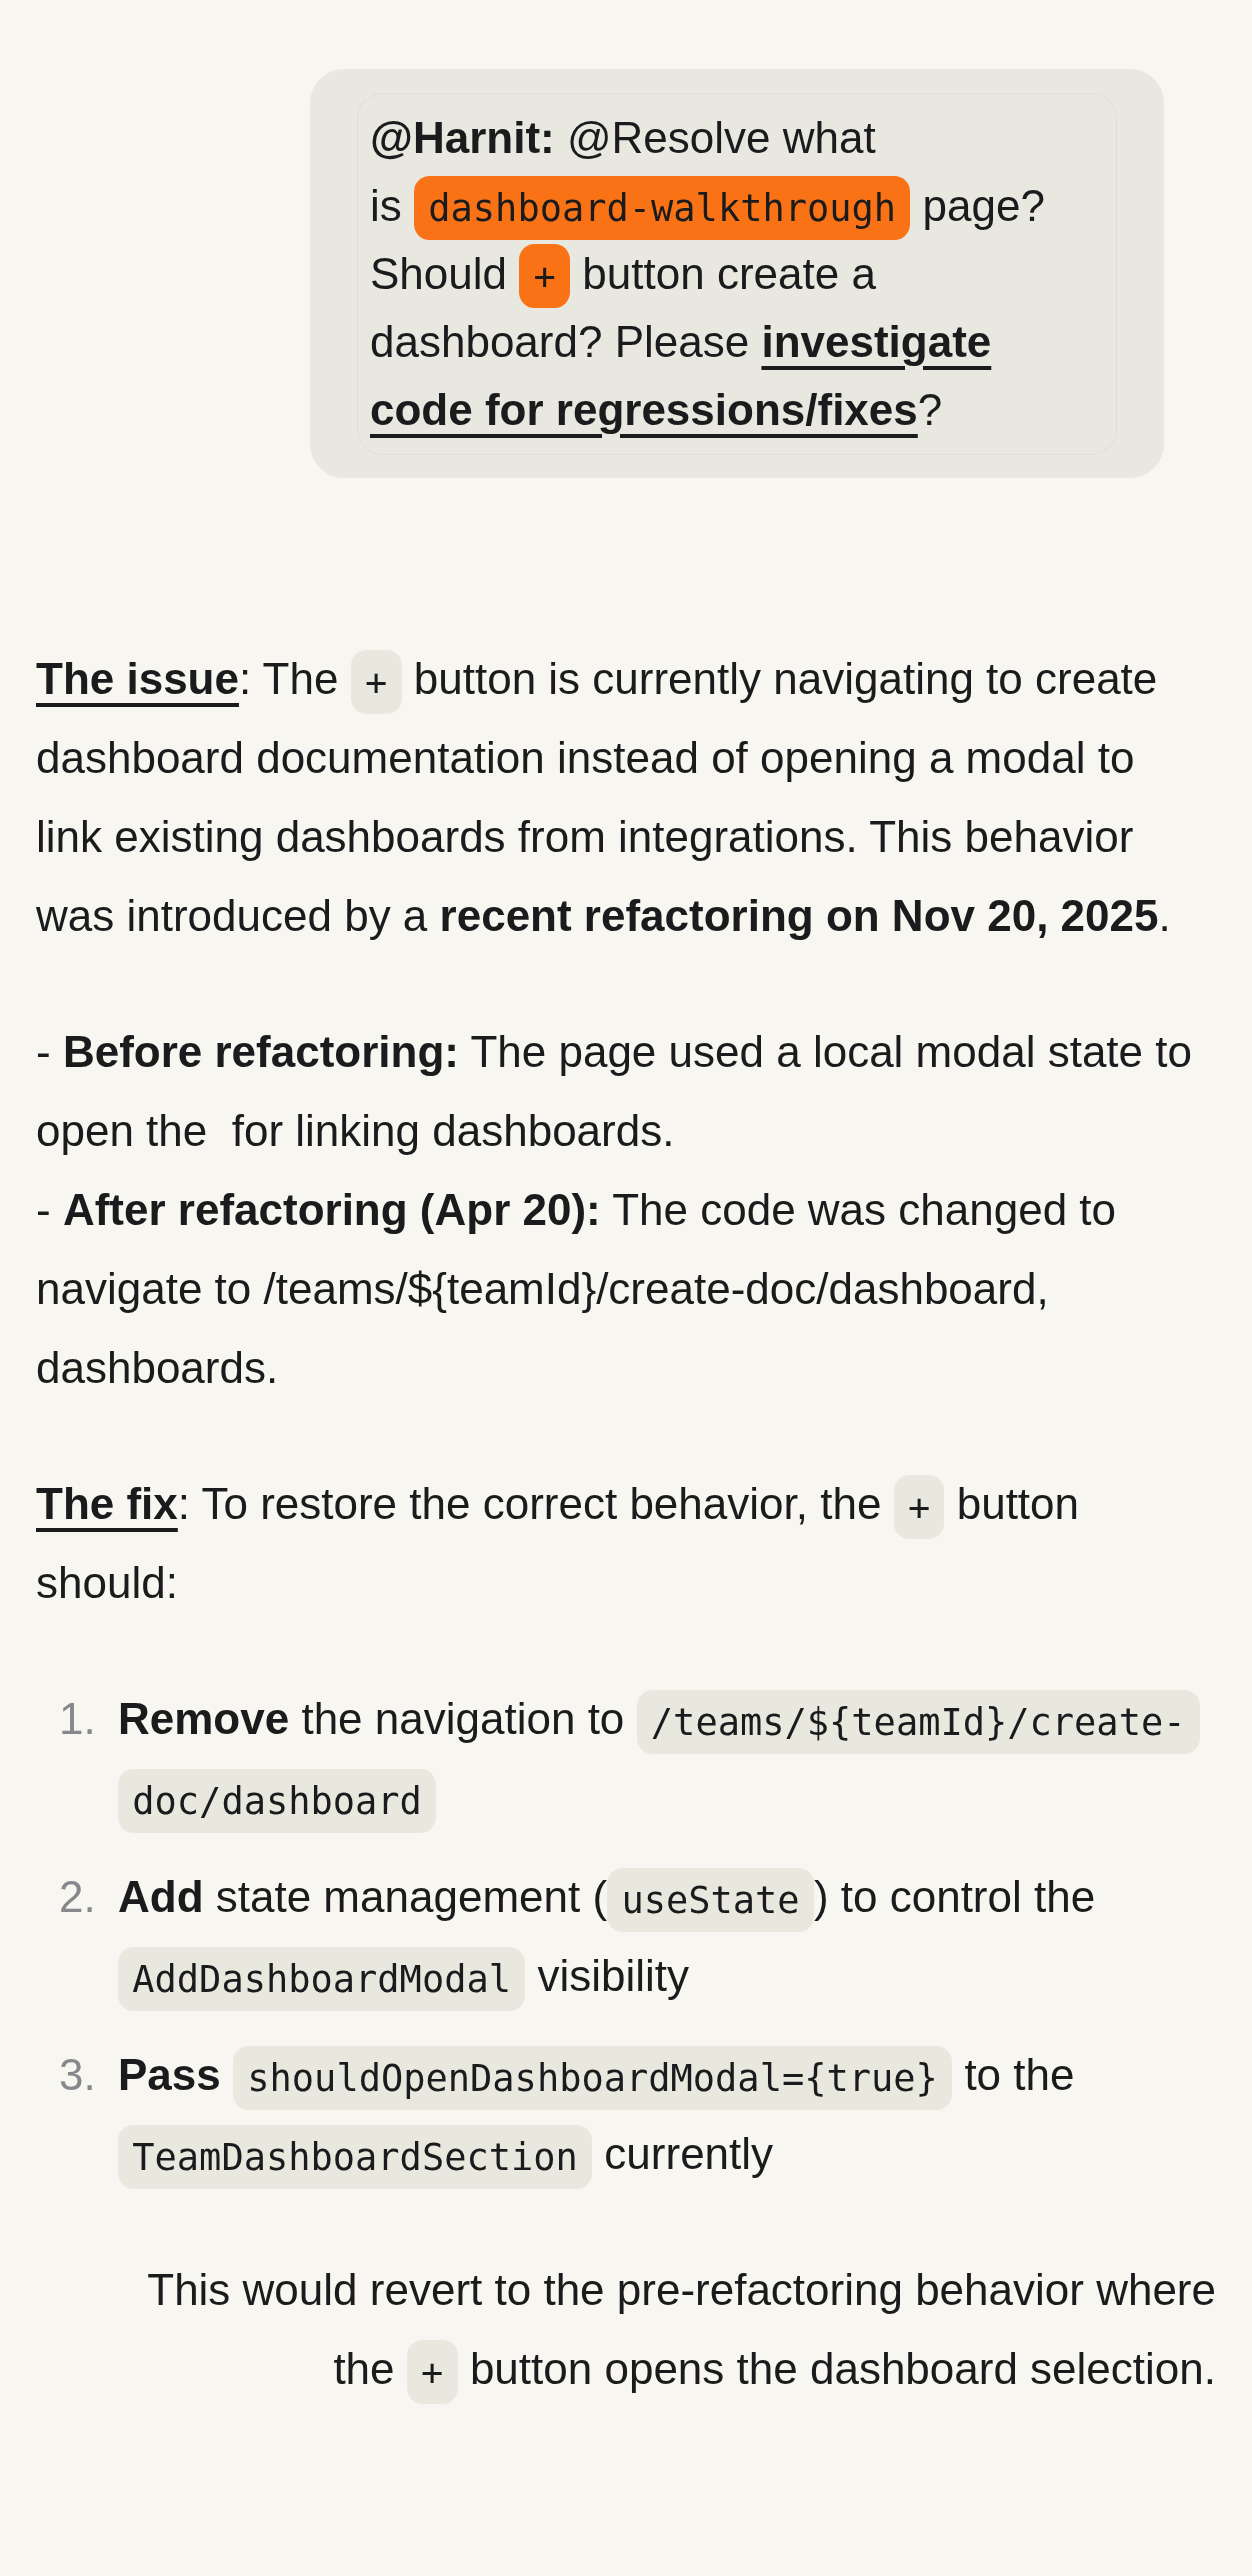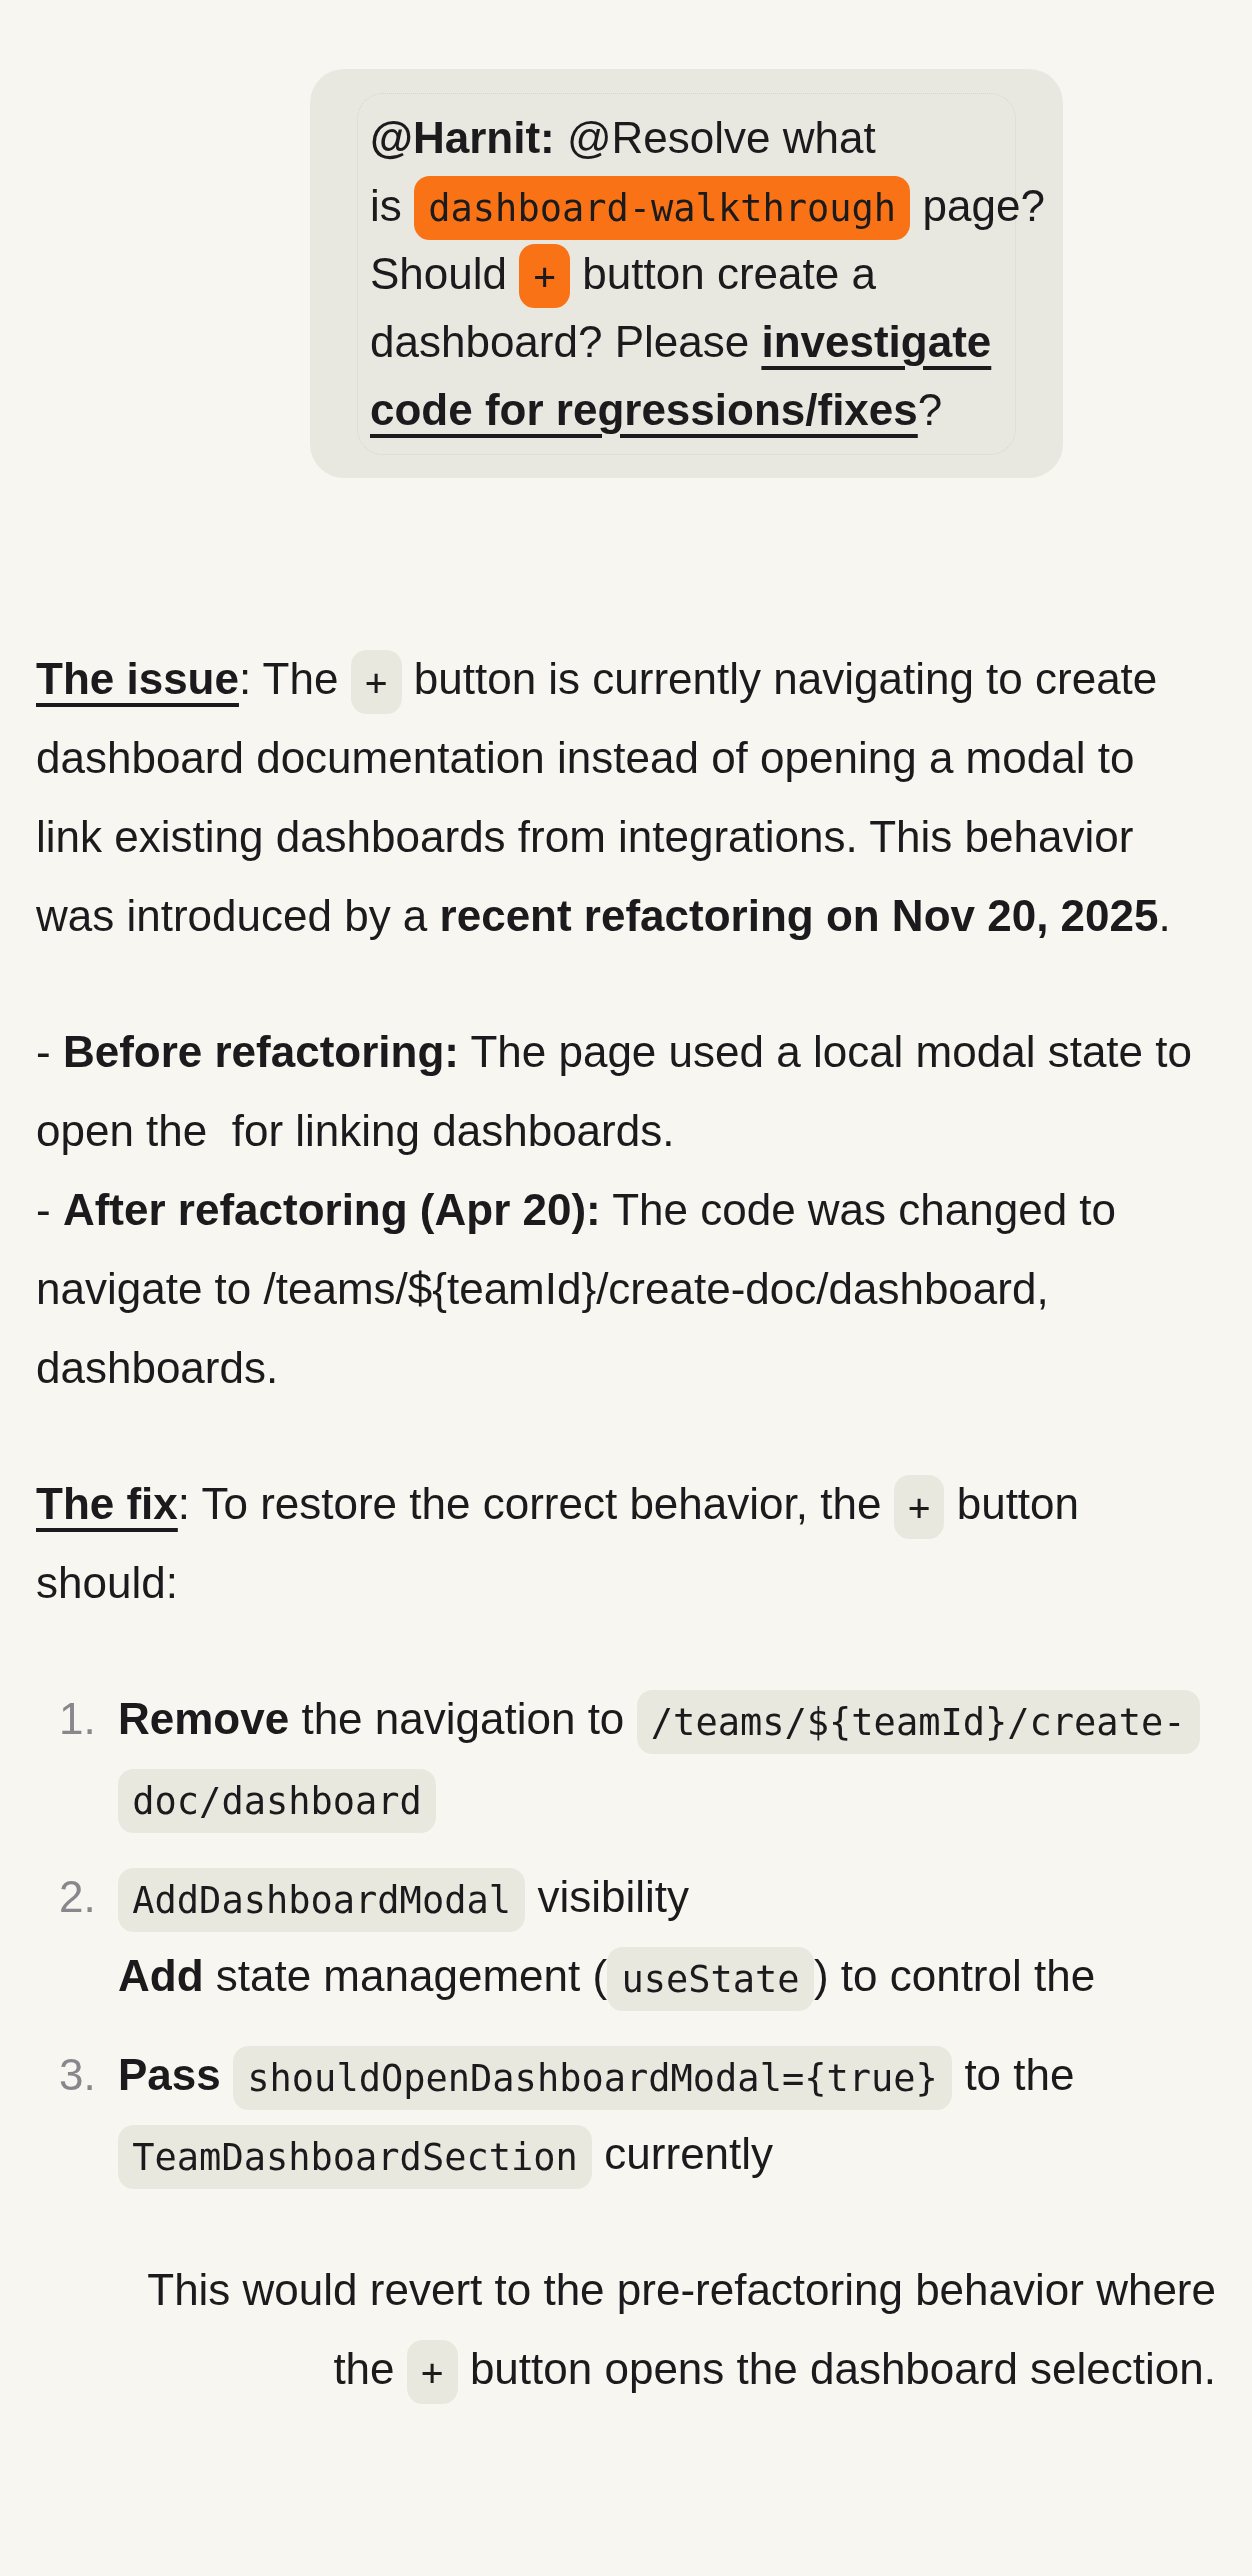--- a/index.html
+++ b/index.html
@@ -8,21 +8,21 @@
     background: #f7f6f0;
     color: #1b1b1d;
     font-family: "Liberation Sans", sans-serif;
     overflow: hidden;
     position: relative;
   }
 
   
   .bubble {
     margin: 69px 0 0 310px;
-    width: 753px;
+    width: 854px;
     box-sizing: border-box;
     background: #e9e8e0;
     border-radius: 34px;
     padding: 23.6px 47px;
   }
   .bubble-inner {
     border: 1.4px dotted #d5d4c9;
     border-radius: 26px;
     padding: 10px 12px;
   }
@@ -109,22 +109,22 @@
         <li class="nitem">
           <div class="nnum line">1.</div>
           <div class="ncontent">
             <div class="line"><span class="b">Remove</span><span> the navigation to </span><span class="code">/teams/${teamId}/create-</span></div>
             <div class="line"><span class="code">doc/dashboard</span></div>
           </div>
         </li>
         <li class="nitem">
           <div class="nnum line">2.</div>
           <div class="ncontent">
+            <div class="line"><span class="b">Add</span><span> state management (</span><span class="code">useState</span><span>) to control the</span></div>
             <div class="line"><span class="code">AddDashboardModal</span><span> visibility</span></div>
-            <div class="line"><span class="b">Add</span><span> state management (</span><span class="code">useState</span><span>) to control the</span></div>
           </div>
         </li>
         <li class="nitem">
           <div class="nnum line">3.</div>
           <div class="ncontent">
             <div class="line"><span class="b">Pass</span><span> </span><span class="code">shouldOpenDashboardModal={true}</span><span> to the</span></div>
             <div class="line"><span class="code">TeamDashboardSection</span><span> currently</span></div>
           </div>
         </li>
       </ol>

